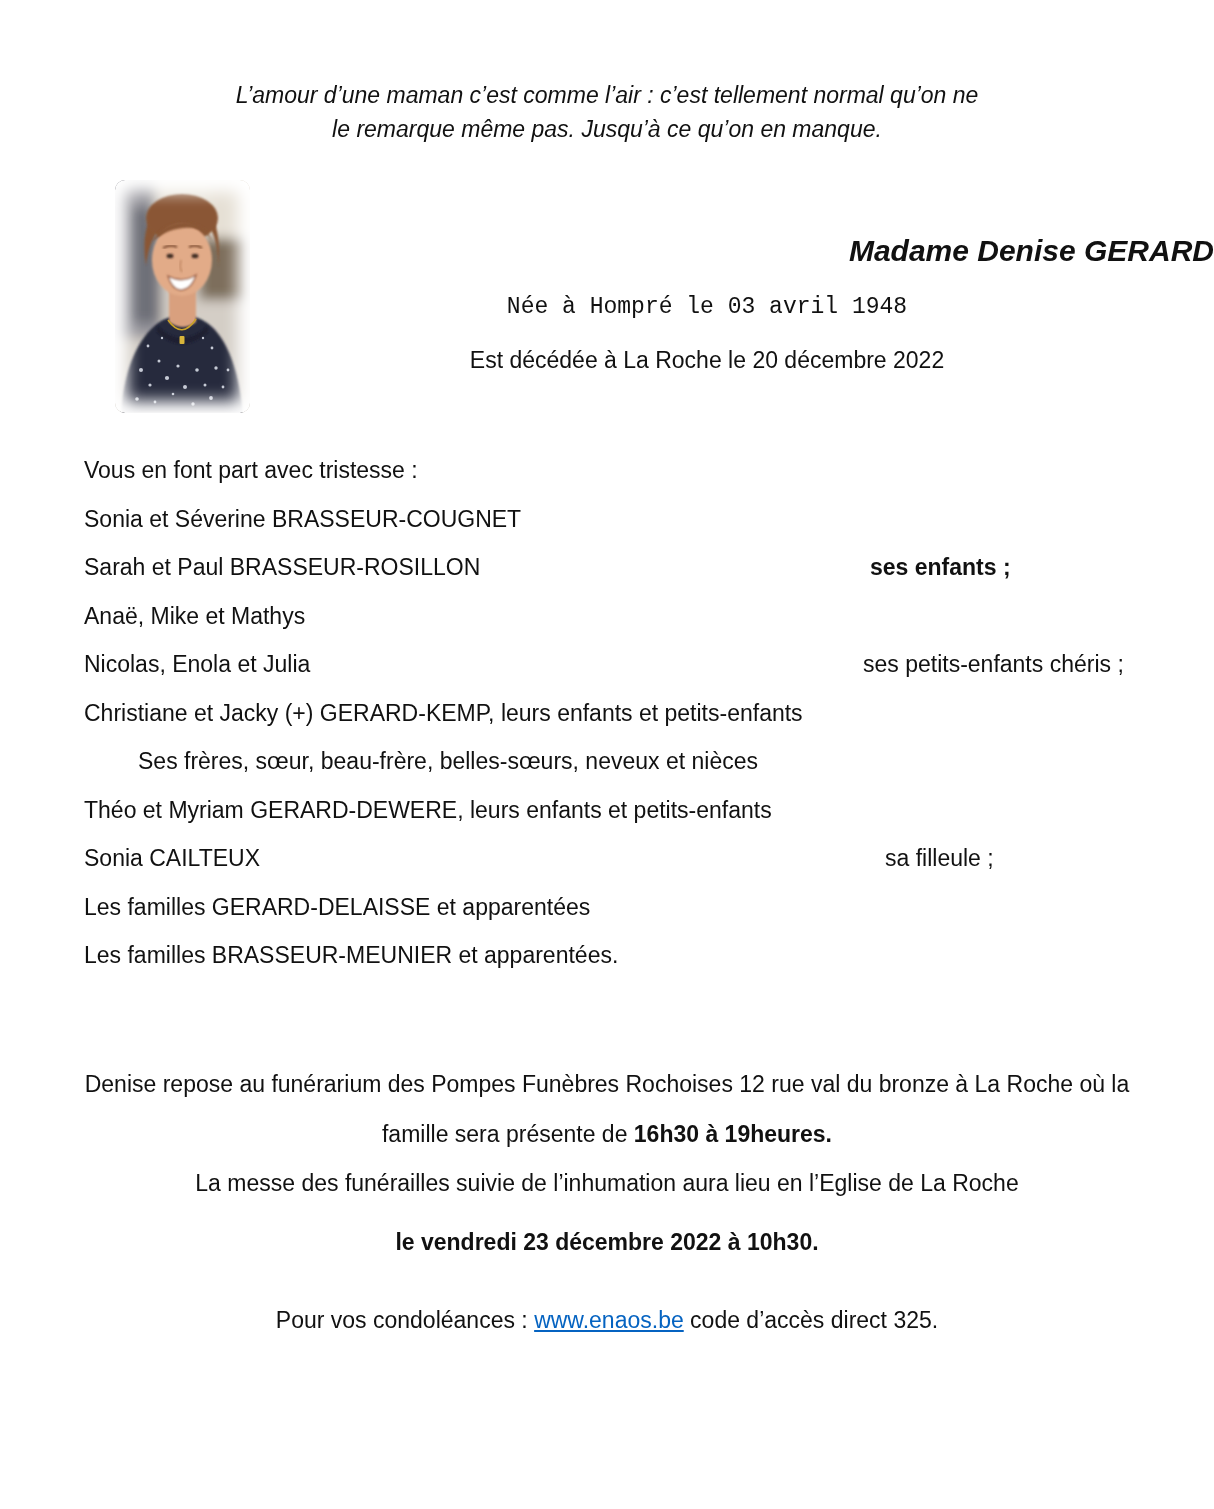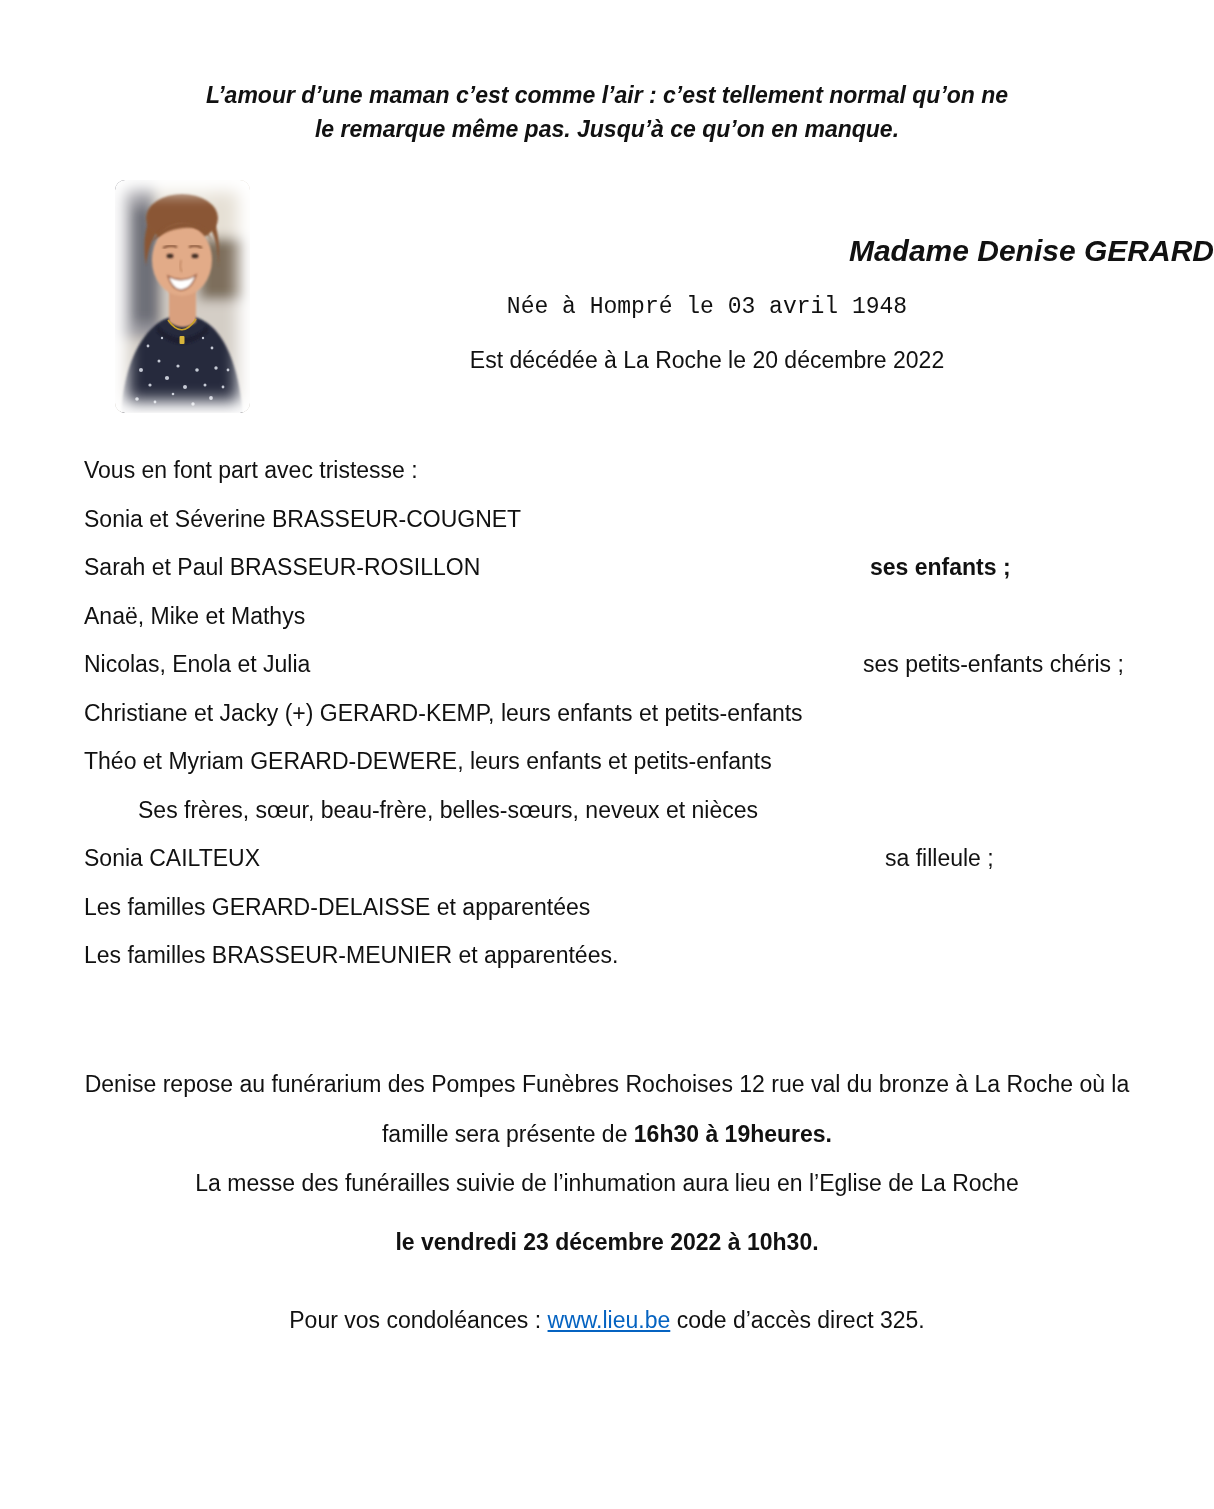--- a/index.html
+++ b/index.html
@@ -14,21 +14,20 @@
     overflow: hidden;
   }
 
   
   .quote {
     position: absolute;
     top: 78px; left: 0; right: 0;
     text-align: center;
     font-style: italic;
     line-height: 34px;
-    font-weight: bold;
   }
 
   
   .photo-wrap {
     position: absolute;
     left: 115px; top: 180px;
     width: 135px; height: 233px;
     border-radius: 10px;
     overflow: hidden;
   }
@@ -199,24 +198,24 @@
       <span>Anaë, Mike et Mathys</span>
     </div>
     <div class="family-row">
       <span>Nicolas, Enola et Julia</span>
       <span class="side-label side-petits">ses petits-enfants chéris ;</span>
     </div>
     <div class="family-row">
       <span>Christiane et Jacky (+) GERARD-KEMP, leurs enfants et petits-enfants</span>
     </div>
     <div class="family-row">
+      <span class="indent">Ses frères, sœur, beau-frère, belles-sœurs, neveux et nièces</span>
+    </div>
+    <div class="family-row">
       <span>Théo et Myriam GERARD-DEWERE, leurs enfants et petits-enfants</span>
-    </div>
-    <div class="family-row">
-      <span class="indent">Ses frères, sœur, beau-frère, belles-sœurs, neveux et nièces</span>
     </div>
     <div class="family-row">
       <span>Sonia CAILTEUX</span>
       <span class="side-label side-filleule">sa filleule ;</span>
     </div>
     <div class="family-row">
       <span>Les familles GERARD-DELAISSE et apparentées</span>
     </div>
     <div class="family-row">
       <span>Les familles BRASSEUR-MEUNIER et apparentées.</span>
@@ -226,16 +225,16 @@
   <div class="funeral-block">
     <div>Denise repose au funérarium des Pompes Funèbres Rochoises 12 rue val du bronze à La Roche où la</div>
     <div>
       <span>famille sera présente de </span><span class="bold">16h30 à 19heures.</span>
     </div>
     <div>La messe des funérailles suivie de l’inhumation aura lieu en l’Eglise de La Roche</div>
     <div class="bold">le vendredi 23 décembre 2022 à 10h30.</div>
   </div>
 
   <div class="condolences">
-    <span>Pour vos condoléances : </span><a href="#">www.lieu.be</a><span> code d’accès direct 325.</span>
+    <span>Pour vos condoléances : </span><a href="#">www.enaos.be</a><span> code d’accès direct 325.</span>
   </div>
 
 </div>
 
 </body></html>

